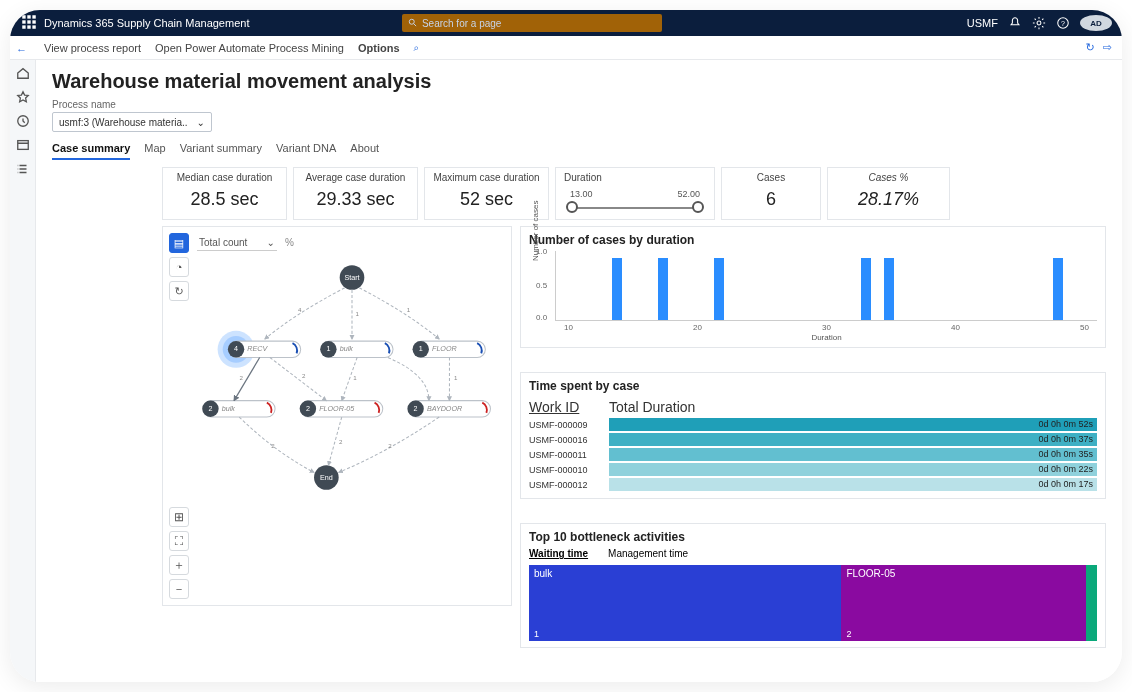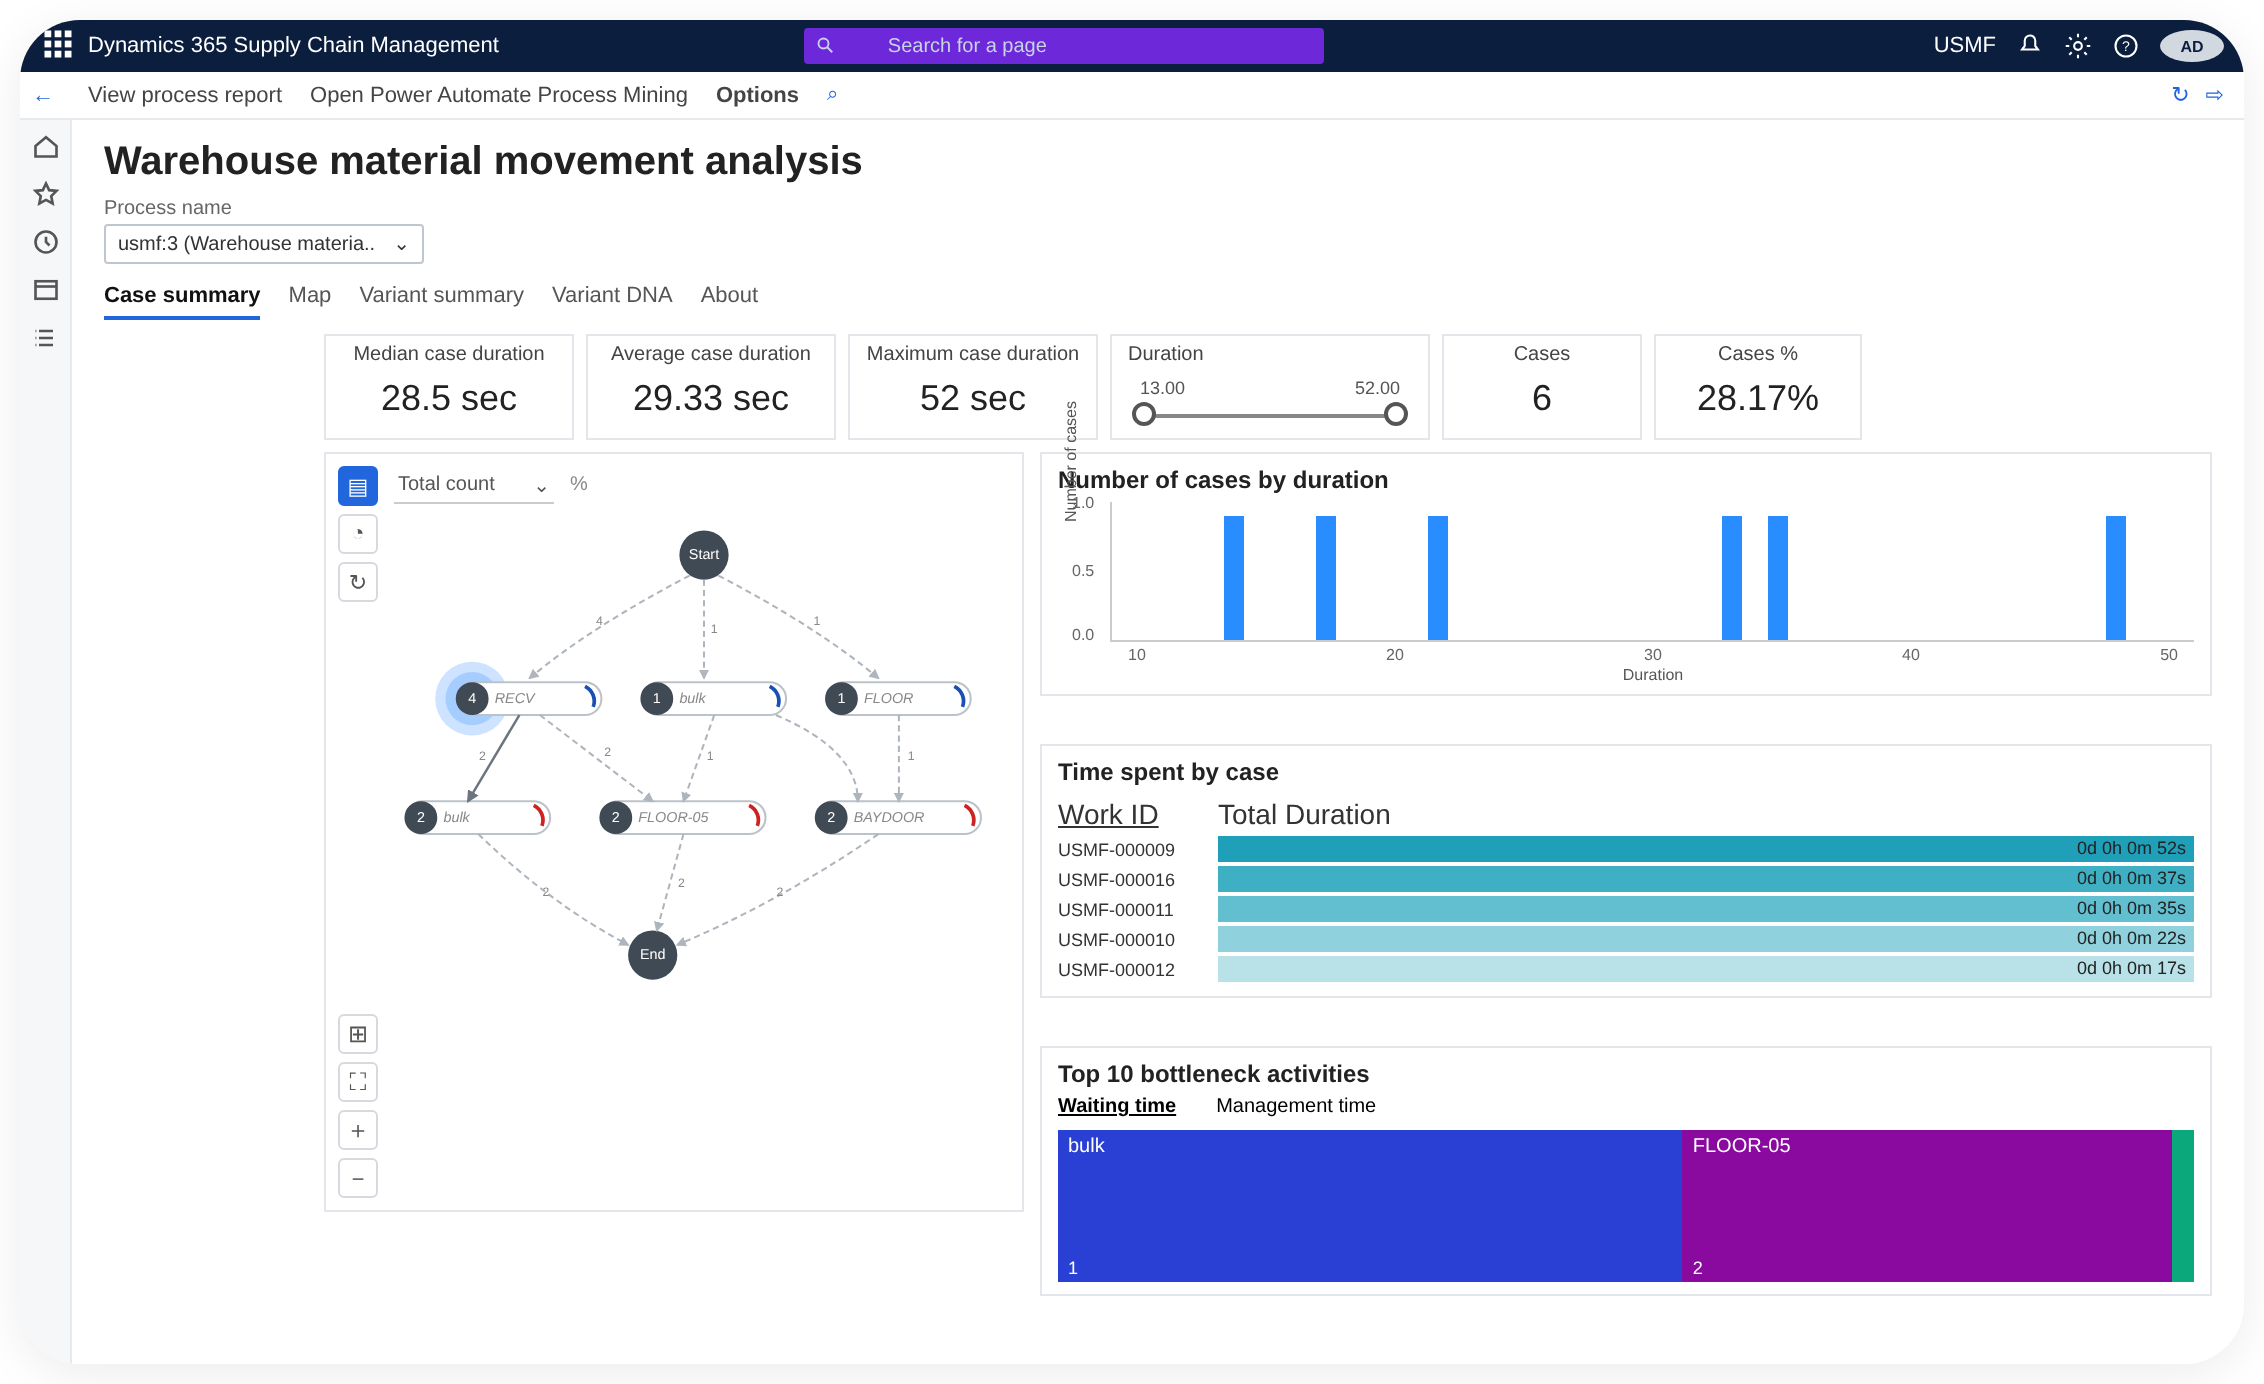--- a/index.html
+++ b/index.html
@@ -3,21 +3,21 @@
 <meta charset="utf-8">
 <style>
   * { box-sizing: border-box; margin: 0; padding: 0; }
   html, body { width: 1132px; height: 692px; font-family: "Segoe UI", Arial, sans-serif; background: #fff; overflow: hidden; }
   .frame { position: absolute; inset: 10px; border-radius: 30px; overflow: hidden; box-shadow: 0 5px 25px rgba(0,0,0,0.08); background: #fff; }
 
   
   .topbar { background: #0b1e3d; color: #fff; height: 26px; display: flex; align-items: center; font-size: 11px; padding: 0 10px; }
   .topbar .waffle { width: 18px; text-align: center; margin-right: 6px; }
   .topbar .title { flex: 0 0 auto; }
-  .topbar .search-wrap { margin: 0 auto; background: #6d28d9; border-radius: 2px; height: 18px; width: 260px; display: flex; align-items: center; padding: 0 6px; gap: 22px; }
+  .topbar .search-wrap { margin: 0 auto; background: #a16207; border-radius: 2px; height: 18px; width: 260px; display: flex; align-items: center; padding: 0 6px; }
   .topbar .search-wrap svg { width: 10px; height: 10px; margin-right: 4px; fill: #c7d3e6; }
   .topbar .search-wrap span { color: #c7d3e6; font-size: 10px; }
   .topbar .right { display: flex; align-items: center; gap: 10px; margin-left: auto; }
   .topbar .right .icon { width: 14px; height: 14px; display: inline-flex; align-items: center; justify-content: center; fill: #fff; }
   .topbar .avatar { width: 32px; height: 16px; border-radius: 50%; background: #d1d8e0; color: #0b1e3d; font-size: 8px; display: flex; align-items: center; justify-content: center; font-weight: 600; }
 
   
   .actionrow { height: 24px; background: #fff; border-bottom: 1px solid #e7e9ec; display: flex; align-items: center; padding-left: 34px; font-size: 11px; color: #444; gap: 14px; position: relative; }
   .actionrow .back { position: absolute; left: 6px; color: #2266dd; }
   .actionrow .opts { font-weight: 600; }
@@ -41,21 +41,21 @@
   .card { border: 1px solid #e3e6ea; padding: 4px 8px; text-align: center; }
   .card .lbl { font-size: 10px; color: #444; margin-bottom: 6px; }
   .card .val { font-size: 18px; font-weight: 400; color: #222; }
   .card.sm { width: 125px; }
   .card.dur { width: 160px; text-align: left; }
   .card.dur .range { display: flex; justify-content: space-between; font-size: 9px; color: #555; padding: 0 6px; }
   .card.dur .slider { position: relative; height: 14px; margin-top: 2px; }
   .card.dur .slider::before { content: ''; position: absolute; left: 6px; right: 6px; top: 6px; height: 2px; background: #888; }
   .card.dur .knob { position: absolute; top: 0; width: 12px; height: 12px; border: 2px solid #555; border-radius: 50%; background: #fff; }
   .card.cas { width: 100px; }
-  .card.pct { width: 104px; }
+  .card.pct { width: 123px; font-style: italic; }
 
   
   .grid { margin-top: 6px; display: flex; gap: 8px; margin-left: 110px; }
   .left-col { width: 350px; border: 1px solid #e3e6ea; padding: 8px; position: relative; height: 380px; }
   .right-col { flex: 1; display: flex; flex-direction: column; gap: 24px; min-width: 0; }
 
   .panel { border: 1px solid #e3e6ea; padding: 6px 8px; }
   .panel .pt { font-size: 12px; font-weight: 600; color: #222; margin-bottom: 4px; }
 
   

